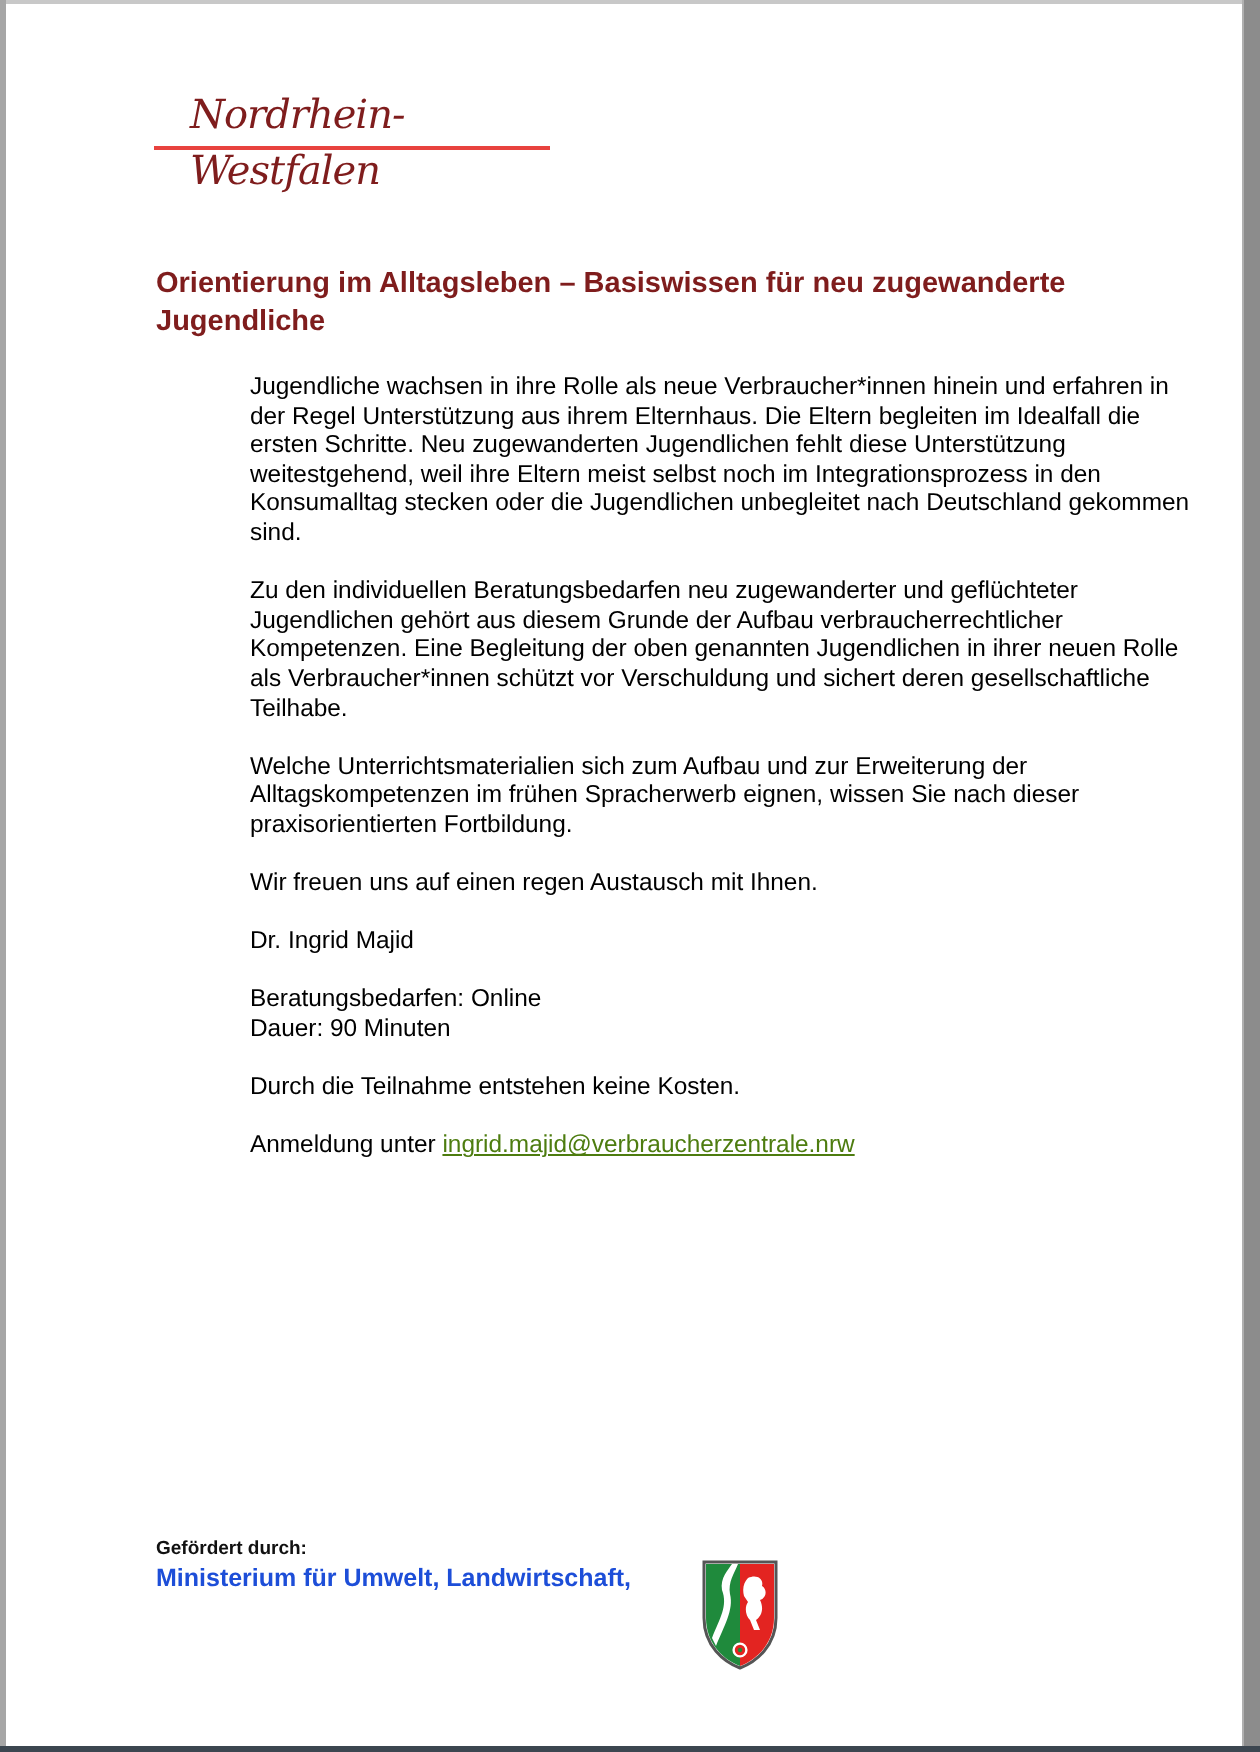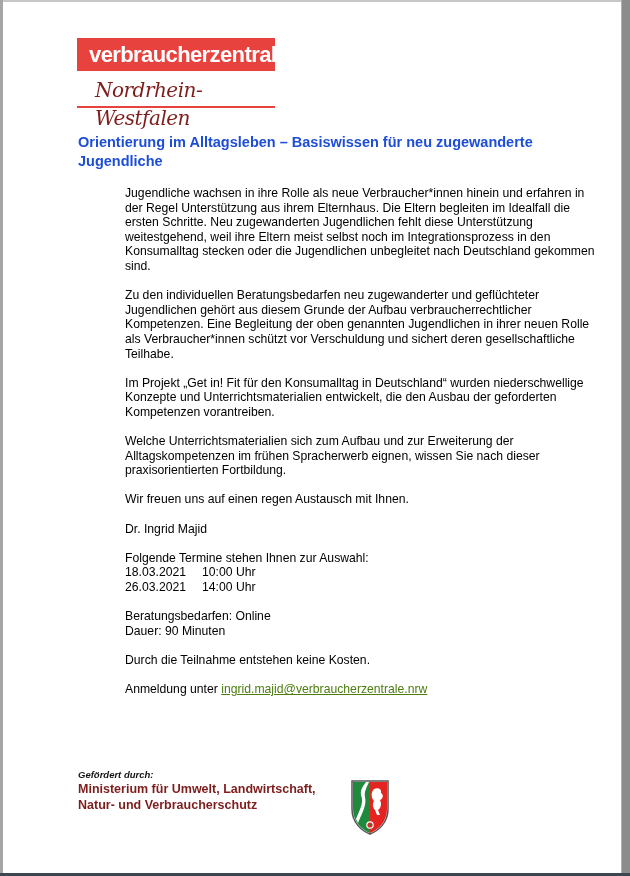--- a/index.html
+++ b/index.html
@@ -22,81 +22,73 @@
   }
   .logo-script {
     font-family: "DejaVu Serif", serif; font-style: italic; font-size: 20px;
     color: #7f1d1d; padding-left: 18px; margin-top: 5px; height: 28px; line-height: 28px;
     letter-spacing: -0.5px;
   }
   .logo-line { height: 2px; background: #e8423e; margin-top: 2px; }
 
   .title {
     position: absolute; left: 78px; top: 133px; width: 480px;
-    color: #1d4ed8; font-weight: bold; font-size: 14.5px; line-height: 19px;
+    color: #7f1d1d; font-weight: bold; font-size: 14.5px; line-height: 19px;
   }
   .body-text {
     position: absolute; left: 78px; top: 186px; width: 480px;
     color: #000; font-size: 12.2px; line-height: 14.6px; margin-left: 47px;
   }
   .body-text p { margin: 0 0 14.6px 0; }
   .body-text .line { display: block; }
   .date-row { display: block; white-space: pre; }
   .date-row .d { display: inline-block; width: 77px; }
   a.email { color: #4d7c0f; text-decoration: underline; }
 
   .footer { position: absolute; left: 78px; top: 769px; }
-  .footer-label { font-size: 9.5px; font-weight: bold; color: #111; margin-bottom: 2px; font-style: italic; }
-  .footer-ministry { font-size: 12.5px; font-weight: bold; color: #7f1d1d; line-height: 15.5px; }
+  .footer-label { font-size: 9.5px; font-weight: bold; color: #111; margin-bottom: 2px; }
+  .footer-ministry { font-size: 12.5px; font-weight: bold; color: #1d4ed8; line-height: 15.5px; }
   .crest { position: absolute; left: 350px; top: 779px; width: 40px; height: 56px; }
 </style>
 </head>
 <body>
 
 <div class="left-edge"></div>
 <div class="top-edge"></div>
 <div class="right-panel"></div>
 <div class="bottom-bar"></div>
 
 <div class="logo">
-  <div class="logo-red">verbraucherzentrale</div>
   <div class="logo-script">Nordrhein-Westfalen</div>
   <div class="logo-line"></div>
 </div>
 
 <div class="title">Orientierung im Alltagsleben – Basiswissen für neu zugewanderte Jugendliche</div>
 
 <div class="body-text">
   <p>Jugendliche wachsen in ihre Rolle als neue Verbraucher*innen hinein und erfahren in der Regel Unterstützung aus ihrem Elternhaus. Die Eltern begleiten im Idealfall die ersten Schritte. Neu zugewanderten Jugendlichen fehlt diese Unterstützung weitestgehend, weil ihre Eltern meist selbst noch im Integrationsprozess in den Konsumalltag stecken oder die Jugendlichen unbegleitet nach Deutschland gekommen sind.</p>
   <p>Zu den individuellen Beratungsbedarfen neu zugewanderter und geflüchteter Jugendlichen gehört aus diesem Grunde der Aufbau verbraucherrechtlicher Kompetenzen. Eine Begleitung der oben genannten Jugendlichen in ihrer neuen Rolle als Verbraucher*innen schützt vor Verschuldung und sichert deren gesellschaftliche Teilhabe.</p>
-  <p>Im Projekt „Get in! Fit für den Konsumalltag in Deutschland“ wurden niederschwellige Konzepte und Unterrichtsmaterialien entwickelt, die den Ausbau der geforderten Kompetenzen vorantreiben.</p>
   <p>Welche Unterrichtsmaterialien sich zum Aufbau und zur Erweiterung der Alltagskompetenzen im frühen Spracherwerb eignen, wissen Sie nach dieser praxisorientierten Fortbildung.</p>
   <p>Wir freuen uns auf einen regen Austausch mit Ihnen.</p>
   <p>Dr. Ingrid Majid</p>
-  <p>
-    <span class="line">Folgende Termine stehen Ihnen zur Auswahl:</span>
-    <span class="date-row"><span class="d">18.03.2021</span><span>10:00 Uhr</span></span>
-    <span class="date-row"><span class="d">26.03.2021</span><span>14:00 Uhr</span></span>
-  </p>
   <p>
     <span class="line">Beratungsbedarfen: Online</span>
     <span class="line">Dauer: 90 Minuten</span>
   </p>
   <p>Durch die Teilnahme entstehen keine Kosten.</p>
   <p>
     <span>Anmeldung unter</span>
     <a class="email" href="mailto:ingrid.majid@verbraucherzentrale.nrw">ingrid.majid@verbraucherzentrale.nrw</a>
   </p>
 </div>
 
 <div class="footer">
   <div class="footer-label">Gefördert durch:</div>
   <div class="footer-ministry">
     <div>Ministerium für Umwelt, Landwirtschaft,</div>
-    <div>Natur- und Verbraucherschutz</div>
   </div>
 </div>
 
 <svg class="crest" viewBox="0 0 40 56">
   <path d="M2 2 H38 V30 C38 44 28 52 20 55 C12 52 2 44 2 30 Z" fill="#ffffff" stroke="#555" stroke-width="1.5"></path>
   <path d="M3 3 H20 V54 C12 51 3 43 3 30 Z" fill="#1f8a3c"></path>
   <path d="M20 3 H37 V30 C37 43 28 51 20 54 Z" fill="#e32421"></path>
   <path d="M6 40 C10 30 14 24 11 16 C10 10 14 6 16 3 L19 3 C17 8 14 12 15 18 C17 26 12 34 8 44 Z" fill="#ffffff"></path>
   <path d="M24 10 C28 8 32 10 31 14 C34 16 33 20 30 21 C32 25 31 29 28 31 L30 36 L27 36 L25 31 C23 29 22 25 24 22 L22 19 C21 15 22 12 24 10 Z" fill="#ffffff"></path>
   <circle cx="20" cy="46" r="3.2" fill="#e32421" stroke="#ffffff" stroke-width="1.2"></circle>

